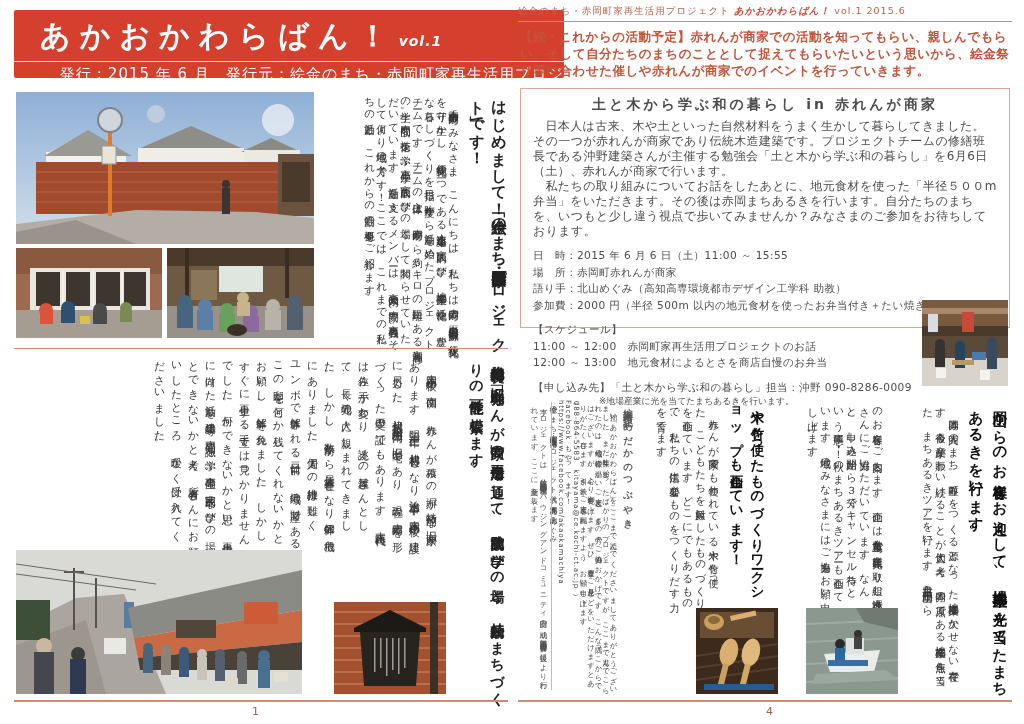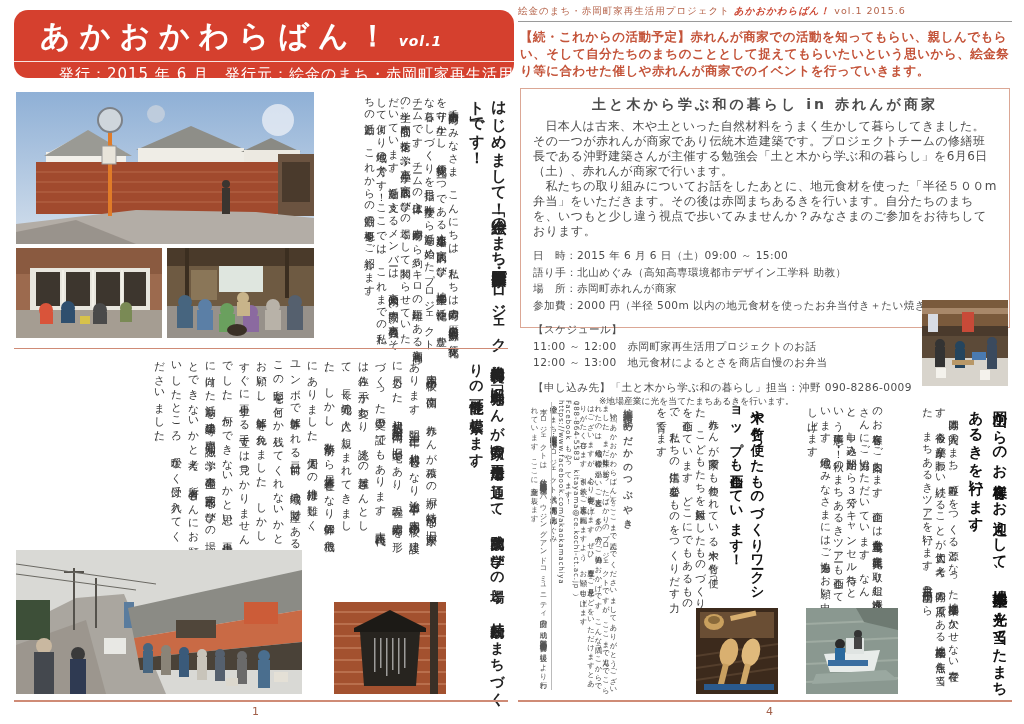--- a/index.html
+++ b/index.html
@@ -1,19 +1,19 @@
 <!DOCTYPE html>
 <html><head>
 <meta charset="utf-8">
 <style>
   html,body{margin:0;padding:0;background:#ffffff;width:1024px;height:724px;
     font-family:"DejaVu Sans","Liberation Sans",sans-serif;color:#3a3a3a;overflow:hidden;}
   .abs{position:absolute;}
   
-  .red-header{left:14px;top:10px;width:500px;height:68px;background:#d5402e;border-radius:14px;}
+  .red-header{left:14px;top:10px;width:550px;height:68px;background:#d5402e;border-radius:2px;}
   .nl-title{position:absolute;left:26px;top:6px;color:#ffffff;font-size:30px;letter-spacing:9px;font-weight:600;}
   .nl-vol{font-size:14px;font-style:italic;letter-spacing:1px;margin-left:2px;}
   .hdr-rule{position:absolute;left:0;top:51px;width:100%;height:1px;background:rgba(255,255,255,.85);}
   .pub-line{position:absolute;left:32px;top:55px;color:#ffffff;font-size:15px;letter-spacing:1px;text-align:right;}
   
   .v{writing-mode:vertical-rl;}
   .v p{margin:0;}
   .v h2,.v h3{margin:0;}
   .art1{left:312px;top:90px;width:198px;height:258px;}
   .art1 h2{font-size:15px;font-weight:bold;line-height:22px;letter-spacing:0;margin-left:6px;color:#222;}
@@ -259,23 +259,23 @@
 </div>
 <div class="abs r-hr"></div>
 
 <div class="abs intro">【続・これからの活動予定】赤れんが商家での活動を知ってもらい、親しんでもらい、そして自分たちのまちのこととして捉えてもらいたいという思いから、絵金祭り等に合わせた催しや赤れんが商家でのイベントを行っていきます。</div>
 
 <div class="abs ebox">
   <div class="etitle">土と木から学ぶ和の暮らし in 赤れんが商家</div>
   <p>　日本人は古来、木や土といった自然材料をうまく生かして暮らしてきました。その一つが赤れんが商家であり伝統木造建築です。プロジェクトチームの修繕班長である沖野建築さんが主催する勉強会「土と木から学ぶ和の暮らし」を6月6日（土）、赤れんが商家で行います。</p>
   <p>　私たちの取り組みについてお話をしたあとに、地元食材を使った「半径５００m弁当」をいただきます。その後は赤岡まちあるきを行います。自分たちのまちを、いつもと少し違う視点で歩いてみませんか？みなさまのご参加をお待ちしております。</p>
   <div class="grp">
-    <div class="line">日　時：2015 年 6 月 6 日（土）09:00 ～ 15:00</div>
+    <div class="line">日　時：2015 年 6 月 6 日（土）11:00 ～ 15:55</div>
+    <div class="line">場　所：赤岡町赤れんが商家</div>
     <div class="line">語り手：北山めぐみ（高知高専環境都市デザイン工学科 助教）</div>
-    <div class="line">場　所：赤岡町赤れんが商家</div>
     <div class="line">参加費：2000 円（半径 500m 以内の地元食材を使ったお弁当付き＋たい焼き）</div>
   </div>
   <div class="grp">
     <div class="line">【スケジュール】</div>
     <div class="line">11:00 ～ 12:00　赤岡町家再生活用プロジェクトのお話</div>
     <div class="line">12:00 ～ 13:00　地元食材によるとさを商店自慢のお弁当</div>
   </div>
   <div class="grp">
     <div class="line">【申し込み先】「土と木から学ぶ和の暮らし」担当：沖野 090-8286-0009</div>
     <div class="note">※地場産業に光を当てたまちあるきを行います。</div>

